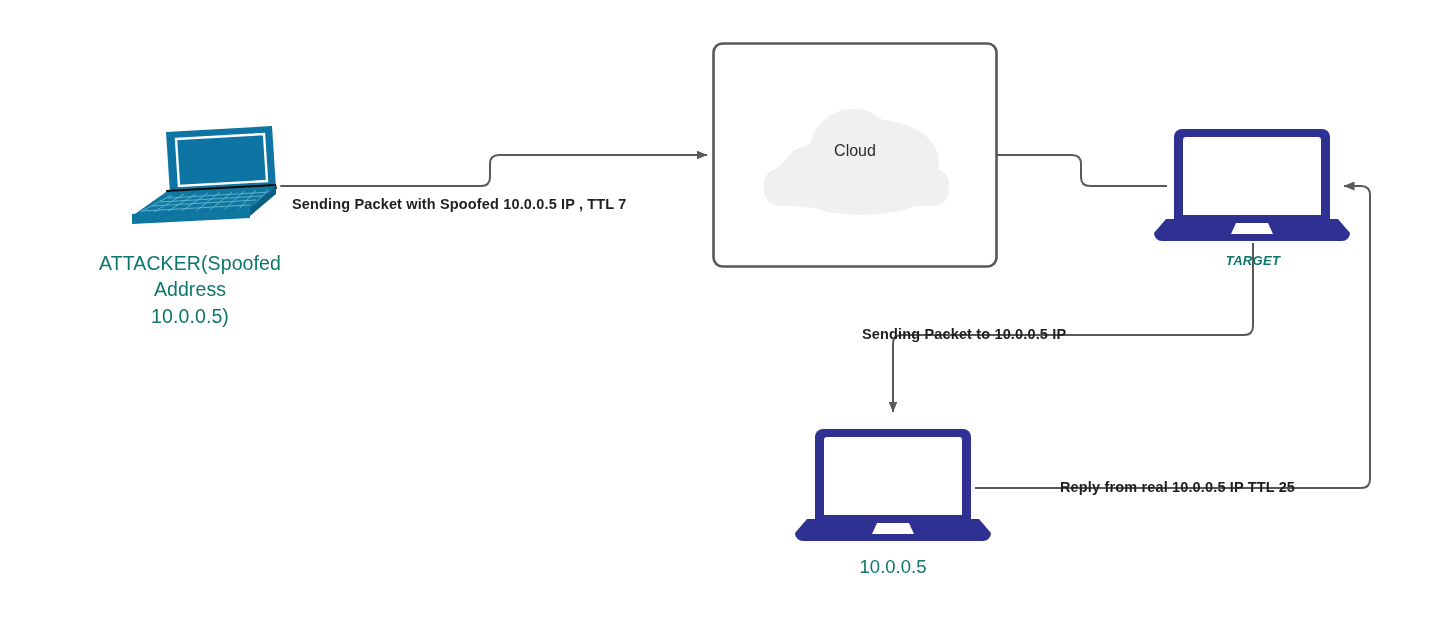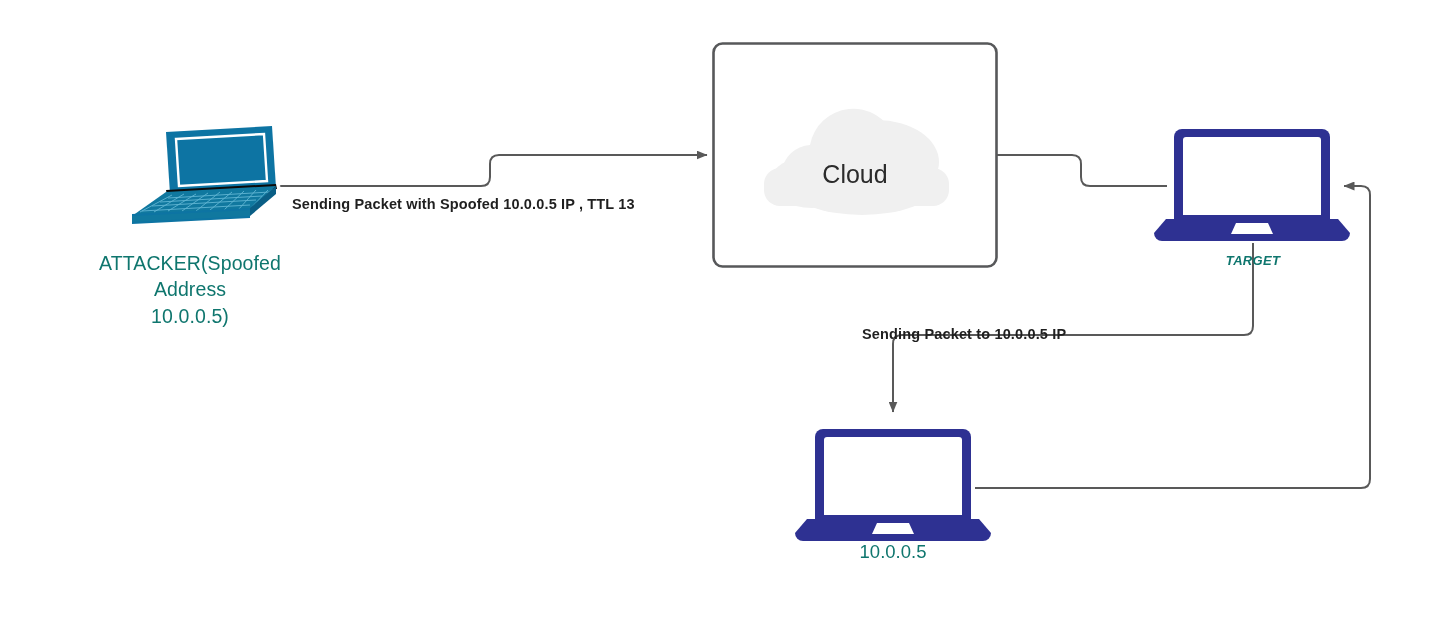--- a/index.html
+++ b/index.html
@@ -45,31 +45,31 @@
     left: 1153px;
     top: 252px;
     width: 200px;
     font-size: 13px;
     font-weight: bold;
     font-style: italic;
     letter-spacing: 0.3px;
   }
   .lbl-host {
     left: 793px;
-    top: 540px;
+    top: 555px;
     width: 200px;
     font-size: 18.5px;
   }
   .cloud-text {
     position: absolute;
     left: 713px;
-    top: 160px;
+    top: 142px;
     width: 284px;
     text-align: center;
-    font-size: 25px;
+    font-size: 16px;
     color: #2b2b2b;
   }
   .wire-label {
     position: absolute;
     font-size: 14.5px;
     font-weight: bold;
     color: #1f1f1f;
     white-space: nowrap;
     letter-spacing: 0.15px;
   }
@@ -166,16 +166,17 @@
   <div class="node" style="left:793px; top:427px; width:200px; height:118px;">
     <svg width="200" height="118" viewBox="0 0 200 118" xmlns="http://www.w3.org/2000/svg">
       <path d="M22,10 a8,8 0 0 1 8,-8 L170,2 a8,8 0 0 1 8,8 L178,96 L22,96 Z" fill="#2e3192"></path>
       <path d="M31,13 a3,3 0 0 1 3,-3 L166,10 a3,3 0 0 1 3,3 L169,88 L31,88 Z" fill="#ffffff"></path>
       <path d="M14,92 L186,92 L198,106 a8,8 0 0 1 -8,8 L10,114 a8,8 0 0 1 -8,-8 Z" fill="#2e3192"></path>
       <path d="M84,96 L116,96 L121,107 L79,107 Z" fill="#ffffff"></path>
     </svg>
   </div>
   <div class="node-label lbl-host">10.0.0.5</div>
 
-  <div class="wire-label wl-1">Sending Packet with Spoofed 10.0.0.5 IP , TTL 13</div>
+  <div class="wire-label wl-1">Sending Packet with Spoofed 10.0.0.5 IP , TTL 7</div>
   <div class="wire-label wl-2">Sending Packet to 10.0.0.5 IP</div>
+  <div class="wire-label wl-3">Reply from real 10.0.0.5 IP TTL 25</div>
 
 </div>
 
 </body></html>

